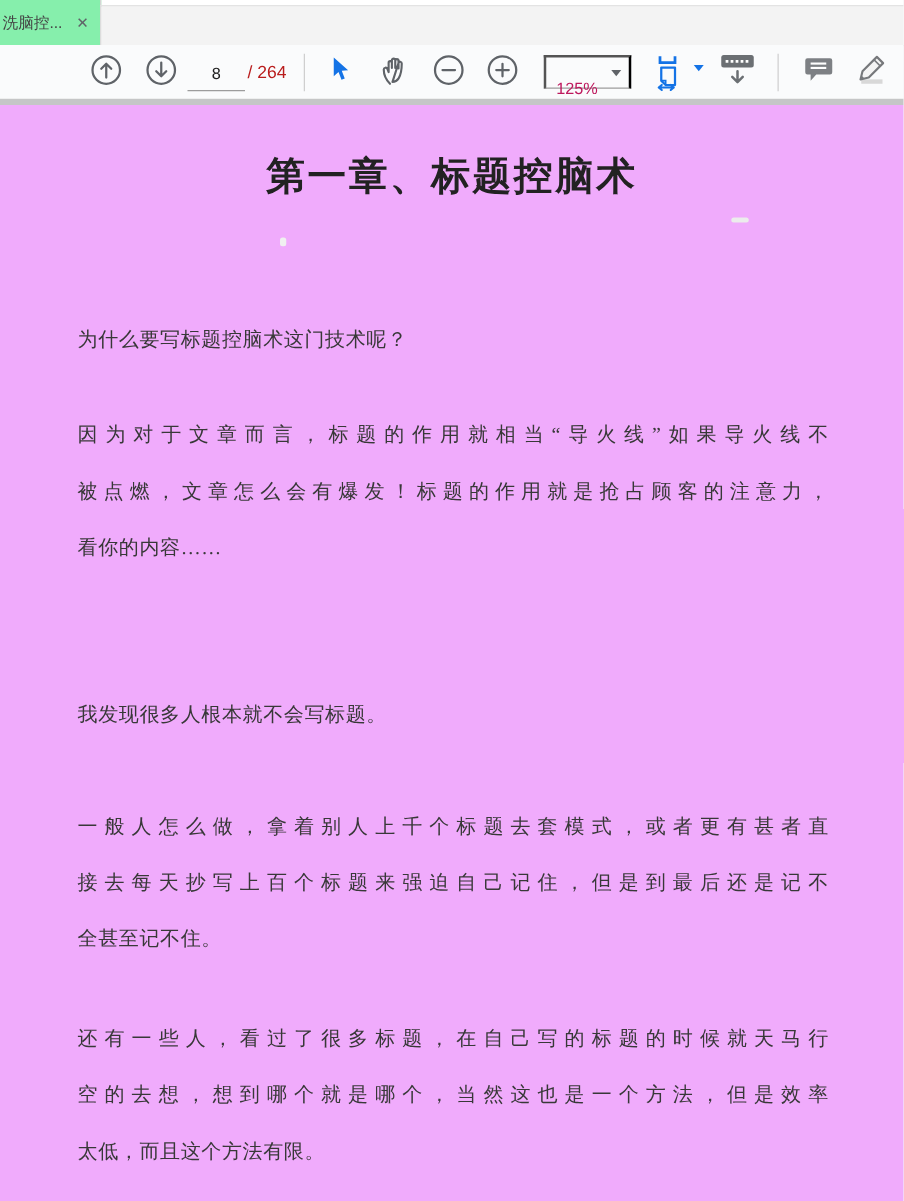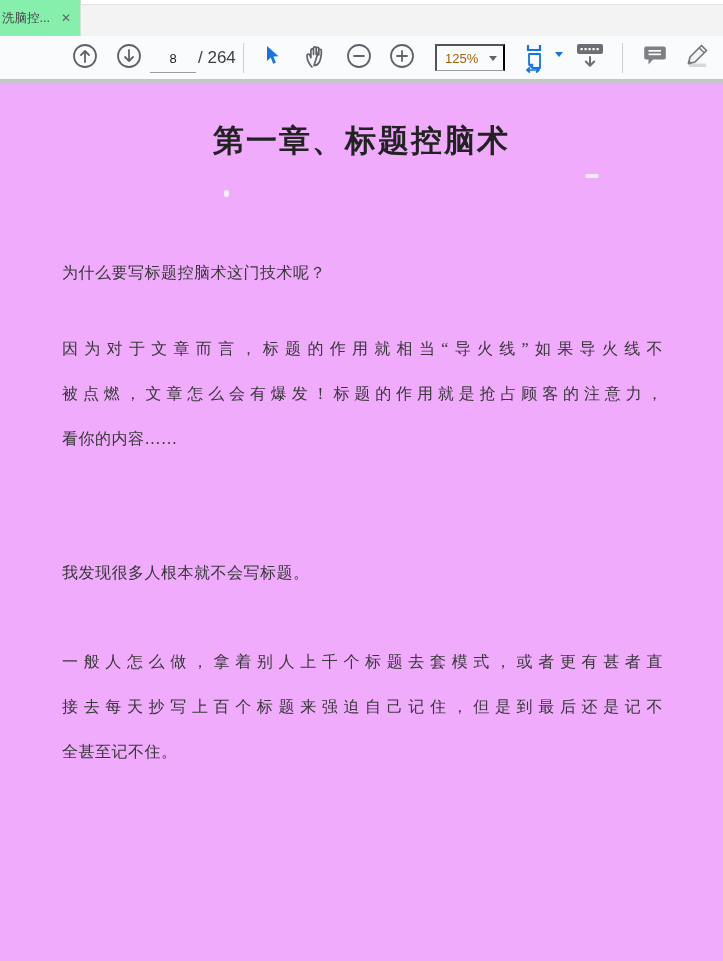--- a/index.html
+++ b/index.html
@@ -13,23 +13,23 @@
   .tab-active { position:absolute; left:0; top:0; width:80px; height:36px; background:#86efac; border-right:1px solid #d5d5d5; cursor:default; }
   .tab-title { position:absolute; left:2px; top:0; width:56px; height:36px; line-height:36px; font-size:12.5px; color:#444; white-space:nowrap; overflow:hidden; }
   .tab-close { position:absolute; right:6px; top:10px; width:16px; height:16px; color:#5f6368; font-size:12px; line-height:16px; text-align:center; cursor:pointer; }
   .tab-rest { position:absolute; left:80px; top:4px; right:0; bottom:0; background:#f3f3f3; border-left:1px solid #dcdcdc; border-top:1px solid #e3e3e3; }
 
   
   .toolbar { position:absolute; left:0; top:36px; width:723px; height:43px; background:#fafbfc; }
   .tb { position:absolute; top:8px; width:26px; height:26px; background:none; border:none; padding:0; cursor:pointer; display:flex; align-items:center; justify-content:center; }
   .sep { position:absolute; top:7px; width:1px; height:30px; background:#cfcfcf; }
   .page-input { position:absolute; left:150px; top:9px; width:42px; height:25px; border:none; border-bottom:1px solid #9c9c9c; background:transparent; text-align:center; font-size:13px; color:#222; font-family:inherit; }
-  .page-total { position:absolute; left:198px; top:0; height:43px; line-height:43px; font-size:17px; color:#404040; }
+  .page-total { position:absolute; left:198px; top:0; height:43px; line-height:43px; font-size:14px; color:#b91c1c; }
   .zoom-combo { position:absolute; left:435px; top:8px; width:70px; height:27px; border-bottom:1px solid #9c9c9c; cursor:pointer; background:none; padding:0; }
-  .zoom-text { position:absolute; left:8px; top:0; height:25px; line-height:25px; font-size:13px; color:#a16207; }
+  .zoom-text { position:absolute; left:8px; top:12px; height:25px; line-height:25px; font-size:13px; color:#be185d; }
   .caret { width:0; height:0; border-left:4px solid transparent; border-right:4px solid transparent; border-top:5px solid #5f6368; }
   .caret.blue { border-top-color:#1473e6; }
   .zoom-caret { position:absolute; right:6px; top:10px; }
   .fit-group { position:absolute; left:524px; top:7px; width:42px; height:30px; background:none; border:none; padding:0; cursor:pointer; }
   .fit-caret { position:absolute; left:31px; top:9px; }
   .tbwide { width:32px; }
 
   
   .divider { position:absolute; left:0; top:79px; width:723px; height:5px; background:#c5c6c7; }
   .doc { position:absolute; left:0; top:84px; width:723px; height:877px; background:#f0abfc; font-family:"Liberation Serif","DejaVu Serif",serif; color:#383838; }
@@ -190,15 +190,20 @@
     <div class="para p3">
       <div class="line">我发现很多人根本就不会写标题。</div>
     </div>
 
     <div class="para p4">
       <div class="line full">一般人怎么做，拿着别人上千个标题去套模式，或者更有甚者直</div>
       <div class="line full">接去每天抄写上百个标题来强迫自己记住，但是到最后还是记不</div>
       <div class="line">全甚至记不住。</div>
     </div>
 
+    <div class="para p5">
+      <div class="line full">还有一些人，看过了很多标题，在自己写的标题的时候就天马行</div>
+      <div class="line full">空的去想，想到哪个就是哪个，当然这也是一个方法，但是效率</div>
+      <div class="line">太低，而且这个方法有限。</div>
+    </div>
   </div>
 
 </div>
 
 </body></html>

